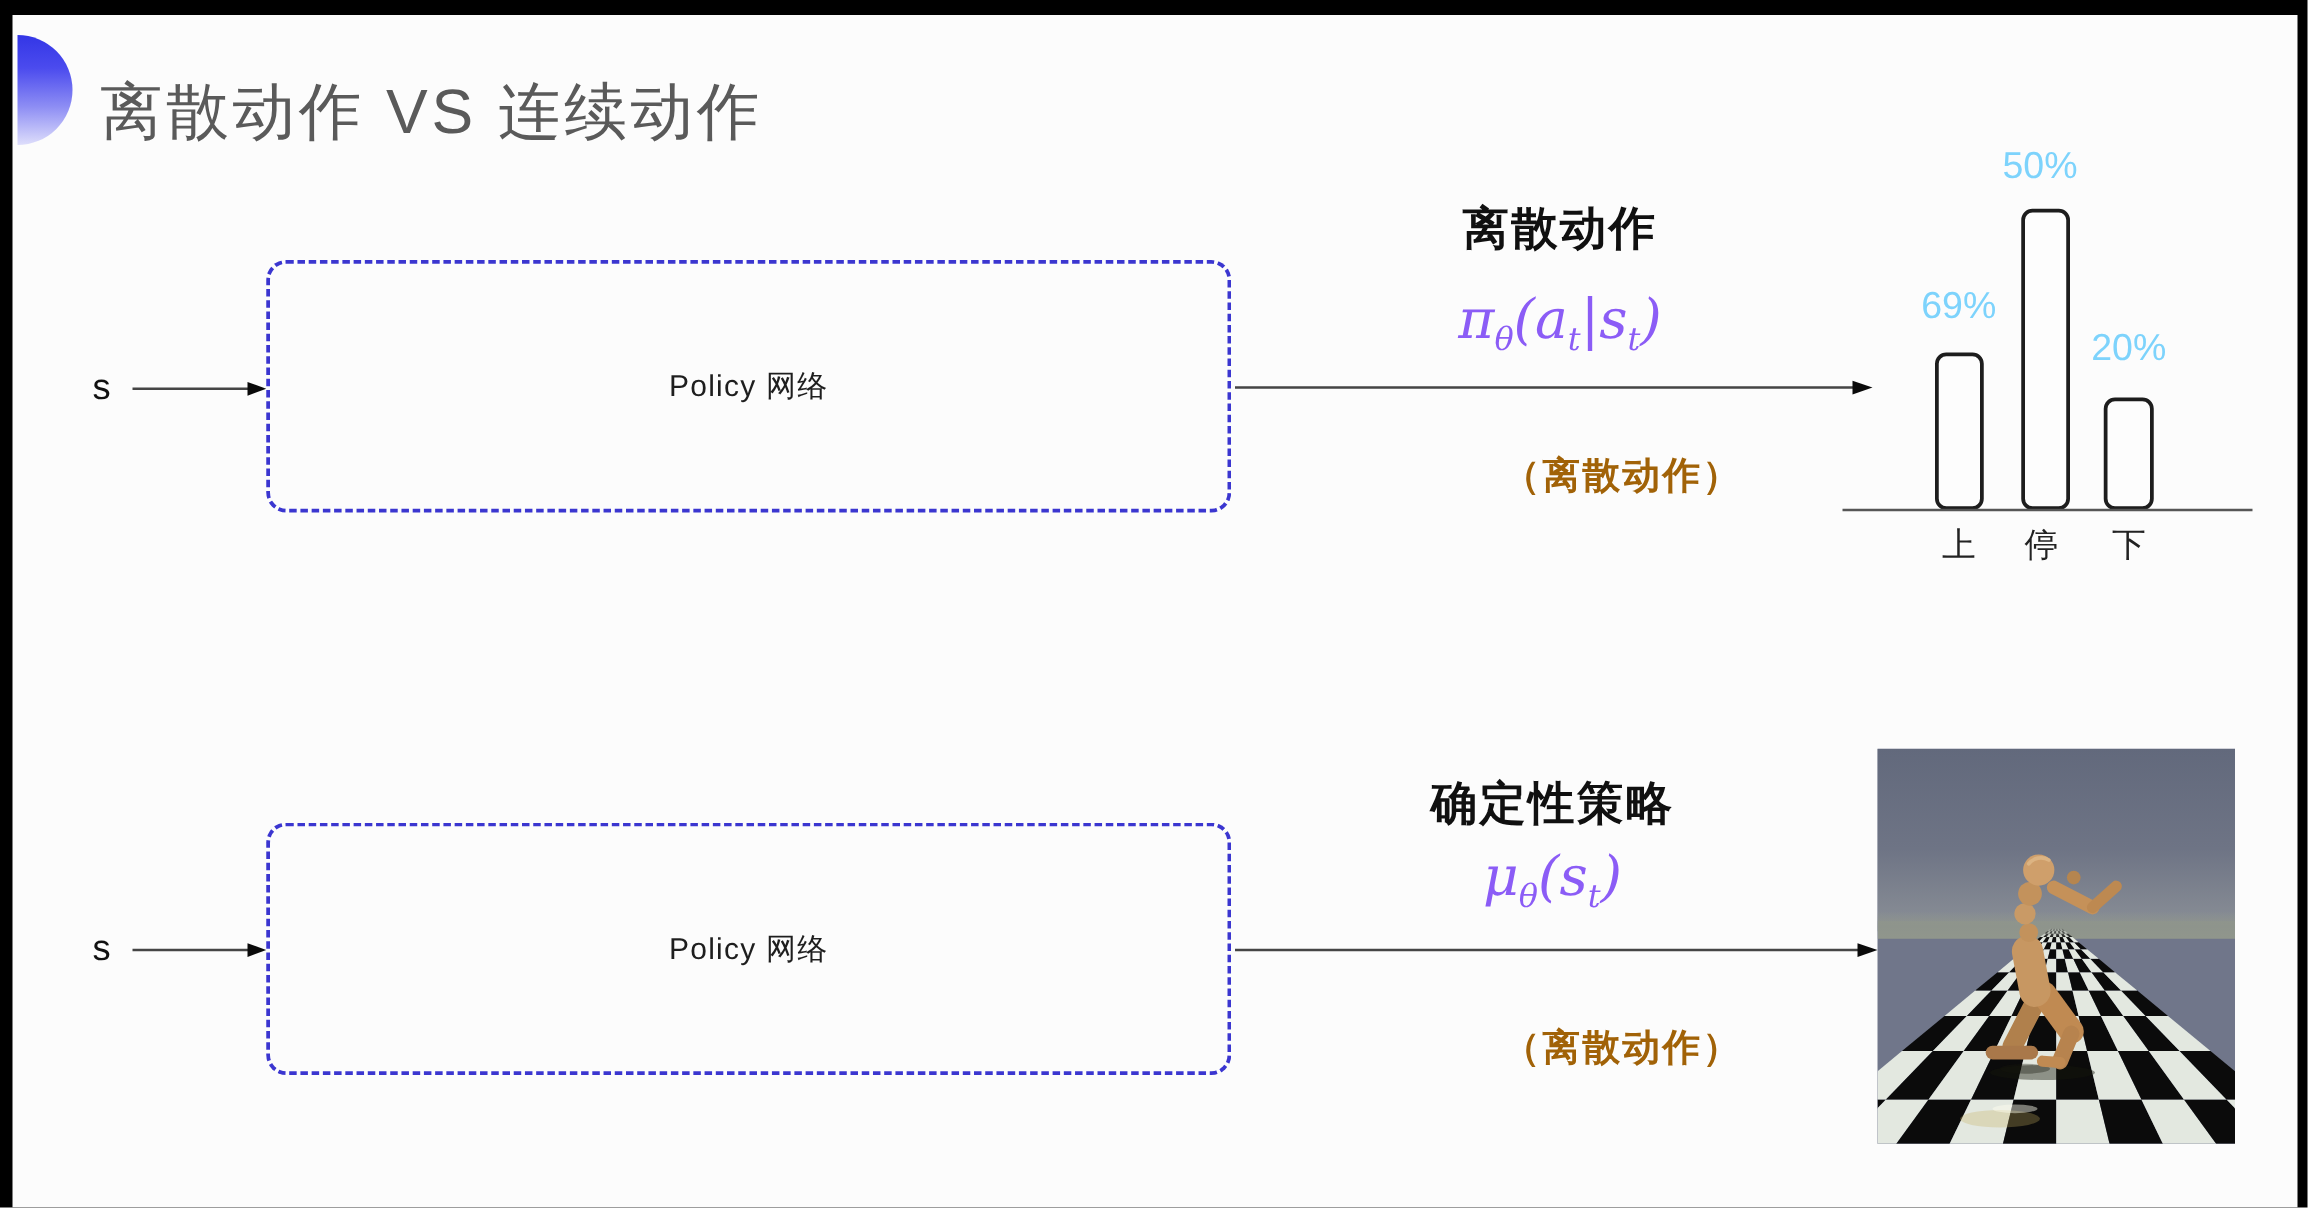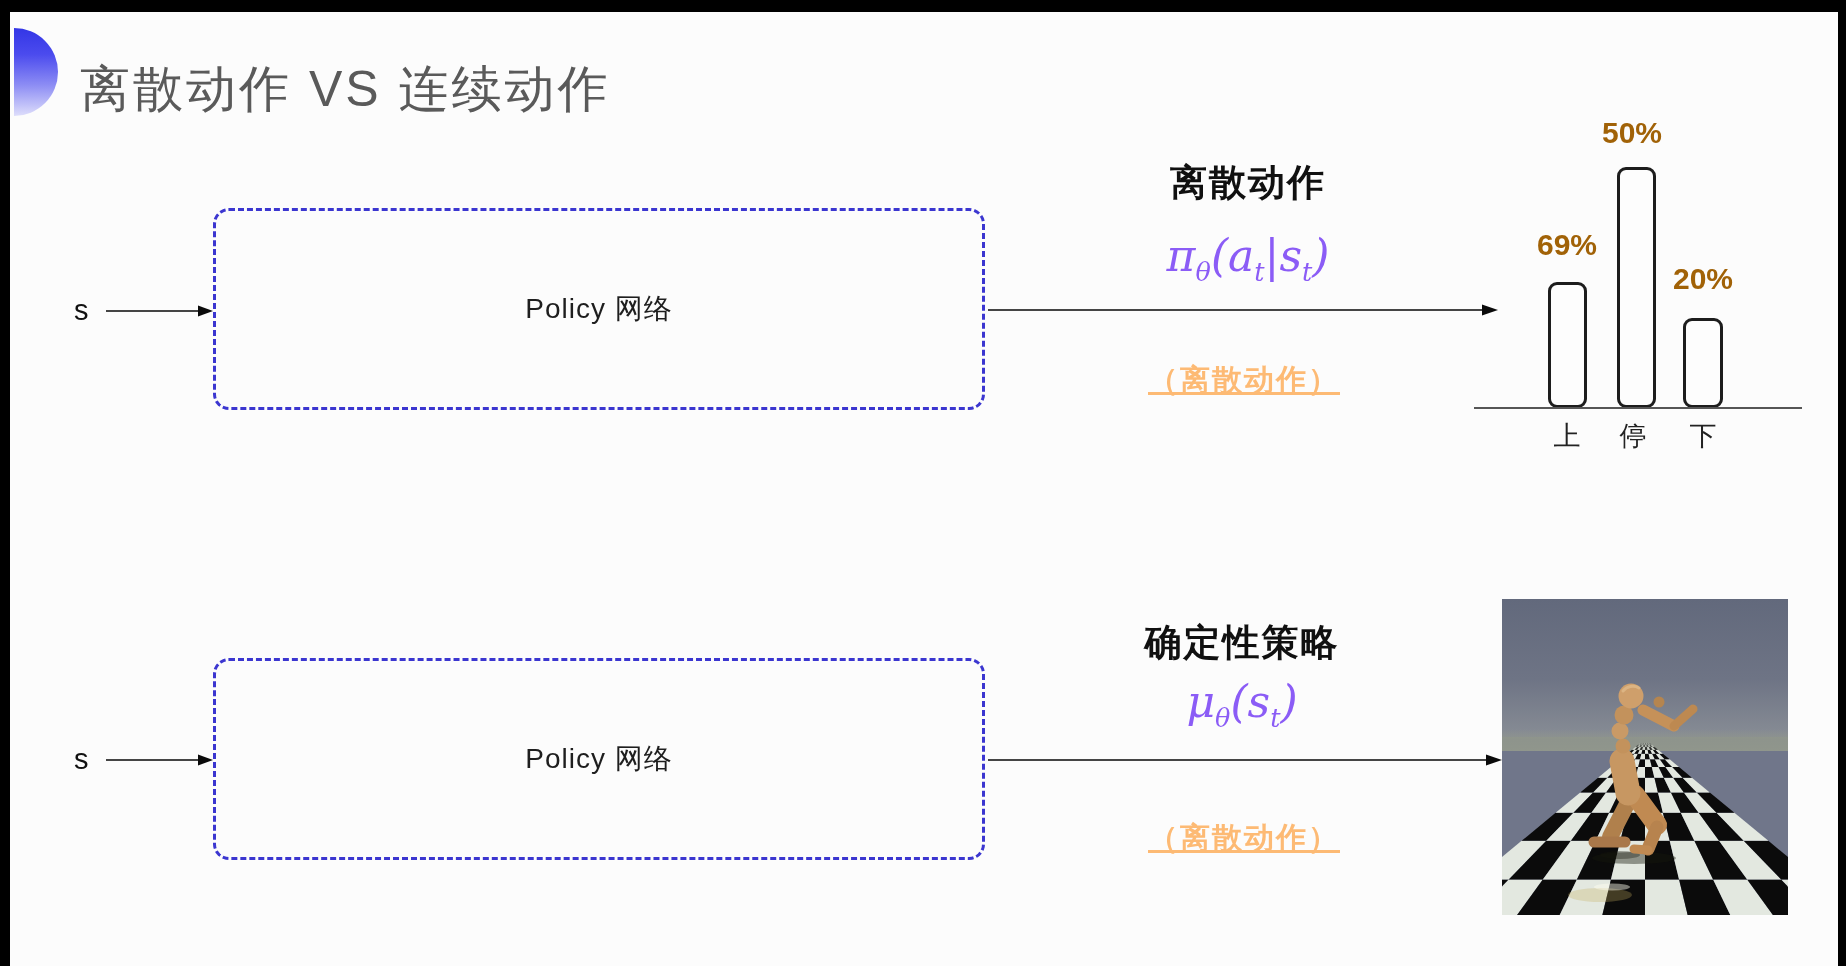--- a/index.html
+++ b/index.html
@@ -20,38 +20,38 @@
     font-weight:400;letter-spacing:3px;white-space:nowrap;
   }
 
   
   .s-label{position:absolute;font-size:29px;color:#111;font-weight:500;}
   .policy-box{
     position:absolute;left:213px;width:766px;height:196px;
     border:3px dashed #3b36d0;border-radius:16px;background:transparent;
     display:flex;align-items:center;justify-content:center;
   }
-  .policy-box .lbl{font-size:28px;color:#1e1e1e;letter-spacing:1px;}
+  .policy-box .lbl{font-size:24px;color:#1e1e1e;letter-spacing:1px;}
   svg.arrow{position:absolute;overflow:visible;}
 
   .policy-type{position:absolute;width:300px;text-align:center;font-size:37px;
     font-weight:600;color:#101010;letter-spacing:2px;}
   .math{
     position:absolute;width:300px;text-align:center;
     font-family:"DejaVu Serif", serif;font-style:italic;font-size:44px;color:#8b5cf6;
   }
   .math sub{font-size:0.58em;font-style:italic;}
-  .action-note{position:absolute;width:300px;text-align:center;font-size:30px;
-    font-weight:600;color:#fdba74;letter-spacing:2px;text-decoration:underline;}
+  .action-note{position:absolute;width:300px;text-align:right;font-size:30px;
+    font-weight:600;color:#a16207;letter-spacing:2px;}
 
   
   .bar{position:absolute;box-sizing:border-box;background:#fdfdfd;
     border:3px solid #1d1d1d;border-radius:9px;}
   .baseline{position:absolute;left:1474px;top:407px;width:328px;height:2px;background:#565656;}
-  .pct{position:absolute;width:80px;text-align:center;font-size:30px;font-weight:700;color:#a16207;}
+  .pct{position:absolute;width:80px;text-align:center;font-size:30px;font-weight:400;color:#7dd3fc;}
   .cat{position:absolute;width:80px;text-align:center;font-size:27px;font-weight:500;color:#222;top:418px;}
 
   
   .mj{position:absolute;left:1502px;top:599px;width:286px;height:316px;overflow:hidden;background:#70768a;}
   .mj .sky{position:absolute;left:0;top:0;width:286px;height:146px;
     background:linear-gradient(180deg,#62697c 0%,#6e7485 55%,#8b9097 100%);}
   .mj svg{position:absolute;left:0;top:0;}
   .mj .haze{position:absolute;left:0;top:130px;width:286px;height:22px;
     background:linear-gradient(180deg,rgba(139,144,151,0) 0%,#8e948c 55%,rgba(148,154,146,0) 100%);}
 </style>

